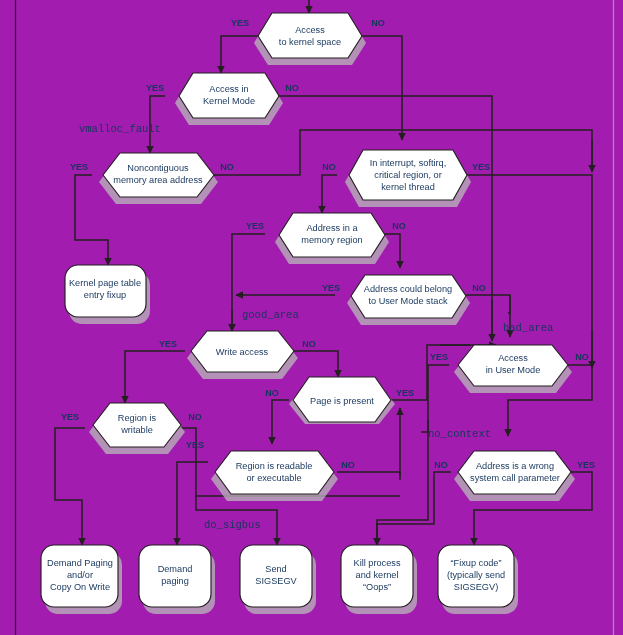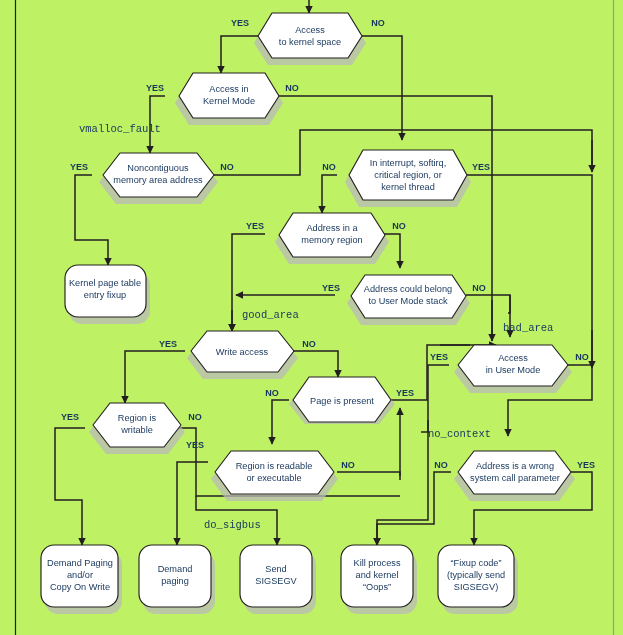--- a/index.html
+++ b/index.html
@@ -1,18 +1,18 @@
 <!DOCTYPE html>
 <html><head>
 <meta charset="utf-8">
 <style>
   html,body{margin:0;padding:0;background:#ffffff;}
   body{width:623px;height:635px;overflow:hidden;
        font-family:"Liberation Sans", sans-serif;}
-  #stage{position:relative;width:623px;height:635px;background:#bef264;}
+  #stage{position:relative;width:623px;height:635px;background:#a21caf;}
   svg{display:block;}
   .hexlabel{font-family:"Liberation Sans", sans-serif;font-size:9.2px;fill:#17365d;text-anchor:middle;}
   .termlabel{font-family:"Liberation Sans", sans-serif;font-size:9.2px;fill:#17365d;text-anchor:middle;}
   .yn{font-family:"Liberation Sans", sans-serif;font-size:9px;font-weight:bold;fill:#17365d;text-anchor:middle;}
   .code{font-family:"Liberation Mono", monospace;font-size:10.5px;fill:#17365d;text-anchor:start;}
   .shape{fill:#ffffff;stroke:#231f20;stroke-width:1.15;stroke-linejoin:round;}
   .shadow{fill:#b9b9b9;opacity:.75;}
   .conn{stroke:#231f20;stroke-width:1.5;fill:none;stroke-linecap:butt;stroke-linejoin:miter;}
   .frame{stroke:#231f20;stroke-width:1.2;fill:none;}
   .framegray{stroke:#9a9a9a;stroke-width:1.2;fill:none;}

